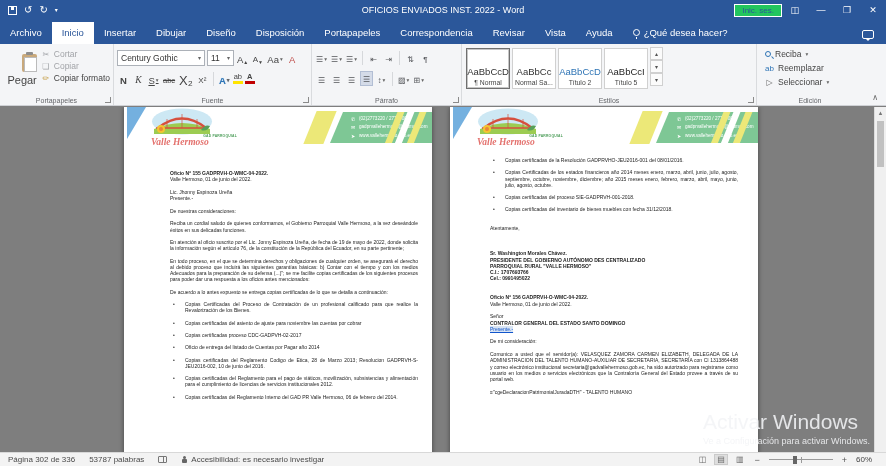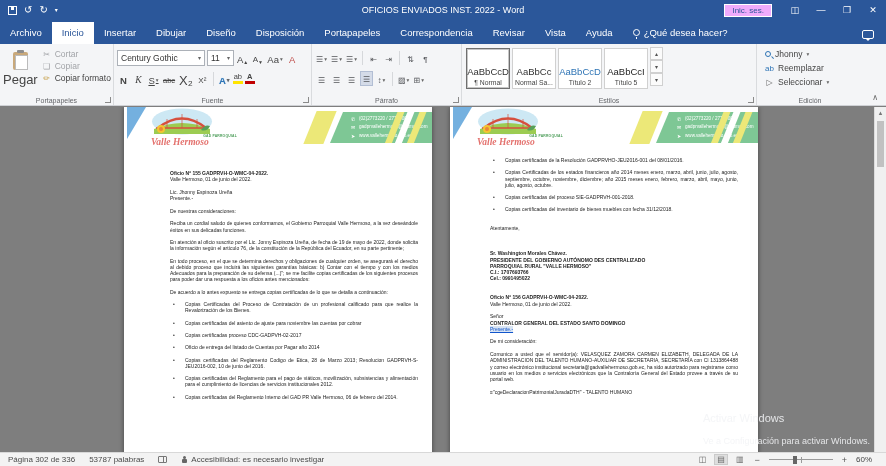--- a/index.html
+++ b/index.html
@@ -5,38 +5,38 @@
   *{box-sizing:border-box;margin:0;padding:0}
   html,body{width:886px;height:466px;overflow:hidden;font-family:"Liberation Sans",sans-serif;background:#7e7e7e;position:relative}
   
   .titlebar{height:20px;background:#2b579a;color:#fff;display:flex;align-items:center;font-size:9px;position:relative}
   .qat{display:flex;align-items:center;gap:7px;padding-left:8px}
   .qat .ic{font-size:10px;line-height:10px;cursor:default}
   .saveic{width:9px;height:9px;border:1px solid #fff;position:relative;display:inline-block}
   .saveic::after{content:"";position:absolute;left:2px;top:0;width:3px;height:3px;background:#fff}
   .win-title{position:absolute;left:0;right:0;text-align:center;font-size:9px;pointer-events:none}
   .tb-right{margin-left:auto;display:flex;align-items:center;height:100%}
-  .signin{background:#f0abfc;color:#2b579a;border:1px solid #fff;font-size:8px;padding:1px 7px;margin-right:10px;cursor:pointer}
+  .signin{background:#22c55e;color:#2b579a;border:1px solid #fff;font-size:8px;padding:1px 7px;cursor:pointer}
   .winbtn{width:26px;height:100%;display:flex;align-items:center;justify-content:center;font-size:9px;cursor:pointer}
   
   .tabsrow{height:24px;background:#2b579a;display:flex;align-items:flex-end;color:#fff;font-size:9.5px;position:relative}
   .tab{padding:5px 10px 6px;cursor:pointer;white-space:nowrap}
   .tab.active{background:#fff;color:#2b579a}
   .tellme{display:flex;align-items:center;gap:4px;padding:5px 10px 6px;cursor:pointer}
   .bulb{width:7px;height:7px;border:1px solid #fff;border-radius:50%;position:relative;display:inline-block}
   .bulb::after{content:"";position:absolute;left:2px;top:7px;width:1px;height:2px;background:#fff}
   .feedback{margin-left:auto;margin-right:12px;width:12px;height:9px;border:1px solid #fff;border-radius:2px;position:relative;margin-bottom:5px;cursor:pointer}
   .feedback::after{content:"";position:absolute;left:2px;bottom:-3px;border-left:3px solid transparent;border-right:3px solid transparent;border-top:3px solid #fff}
   
   .ribbon{height:62px;background:#f4f5f7;border-bottom:1px solid #cfd1d5;display:flex;position:relative;color:#444}
   .group{position:relative;border-right:1px solid #d9dbde;padding:3px 3px 13px}
   .glabel{position:absolute;bottom:1px;left:0;right:0;text-align:center;font-size:7px;color:#636569}
   .launcher{position:absolute;right:2px;bottom:2px;width:6px;height:6px;border-right:1px solid #8a8a8a;border-bottom:1px solid #8a8a8a;cursor:pointer}
   .g-clip{width:114px;display:flex;gap:4px}
-  .paste{width:38px;display:flex;flex-direction:column;align-items:center;justify-content:center;gap:2px;cursor:pointer;font-size:13px}
+  .paste{width:38px;display:flex;flex-direction:column;align-items:flex-end;justify-content:center;gap:2px;cursor:pointer;font-size:11px}
   .clipic{width:15px;height:18px;background:#c9a97b;border-radius:2px;position:relative}
   .clipic::before{content:"";position:absolute;left:2px;top:3px;width:11px;height:13px;background:#fff;border:1px solid #bbb}
   .clipic::after{content:"";position:absolute;left:4px;top:-2px;width:7px;height:3px;background:#8d8d8d;border-radius:1px}
   .clipcol{display:flex;flex-direction:column;justify-content:flex-start;gap:2px;padding-top:2px}
   .smallbtn{display:flex;align-items:center;gap:3px;font-size:8.5px;cursor:pointer;white-space:nowrap}
   .smallbtn .ic{font-size:8px;width:10px;text-align:center}
   .disabled{color:#a2a4a8}
   .g-font{width:198px}
   .frow{display:flex;align-items:center;gap:2px;height:21px}
   .combo{border:1px solid #acb1b8;background:#fff;font-size:8.5px;height:16px;display:flex;align-items:center;padding:0 3px;cursor:pointer;color:#333}
@@ -97,22 +97,22 @@
   .content>div{min-height:6.3px}
   .t-gap{height:6.3px}
   .t-lnb{font-weight:bold;text-align:left}
   .t-ln{text-align:left}
   .t-para{margin-bottom:6px}
   .t-bullet{margin-bottom:6px;padding-left:15px;position:relative}
   .t-bullet::before{content:"•";position:absolute;left:3px;top:0}
   .t-link{color:#1155cc;text-decoration:underline;text-align:left;background:#d8e4f3;display:inline-block}
   
   .watermark{position:absolute;right:16px;bottom:6px;text-align:left;color:rgba(242,244,246,.88);z-index:5;pointer-events:none}
-  .wm1{font-size:11px}
-  .wm2{font-size:9px;margin-top:12px}
+  .wm1{font-size:21px}
+  .wm2{font-size:9px;margin-top:2px}
   
   .scroll{position:absolute;right:0;top:0;bottom:0;width:12px;background:#f0f0f0;border-left:1px solid #dcdcdc}
   .scroll .arr{height:12px;display:flex;align-items:center;justify-content:center;font-size:6px;color:#777;cursor:pointer}
   .thumb{position:absolute;left:2px;right:2px;top:14px;height:46px;background:#c1c1c1;cursor:pointer}
   
   .status{position:absolute;left:0;right:0;bottom:0;height:14px;background:#f3f3f3;border-top:1px solid #d8d8d8;display:flex;align-items:center;font-size:8px;color:#4a4a4a;padding:0 8px;gap:14px}
   .sitem{cursor:pointer;white-space:nowrap;display:flex;align-items:center;gap:3px}
   .book{width:9px;height:7px;border:1px solid #777;border-radius:1px;position:relative}
   .book::after{content:"";position:absolute;left:3.5px;top:0;bottom:0;width:1px;background:#777}
   .person{width:7px;height:8px;position:relative}
@@ -284,21 +284,21 @@
       <span class="stybtn">▾</span>
       <span class="stybtn">▾</span>
     </div>
     <span class="glabel">Estilos</span>
     <span class="launcher"></span>
   </div>
 
   <div class="group g-edit" style="border-right:none">
     <div class="erow dd">
       <span class="mag"></span>
-      <span>Jhonny</span>
+      <span>Reciba</span>
       </div>
     <div class="erow">
       <span class="eic">ab</span>
       <span>Reemplazar</span>
       </div>
     <div class="erow dd">
       <span class="eic" style="color:#666">▷</span>
       <span>Seleccionar</span>
       </div>
     <span class="glabel">Edición</span>

